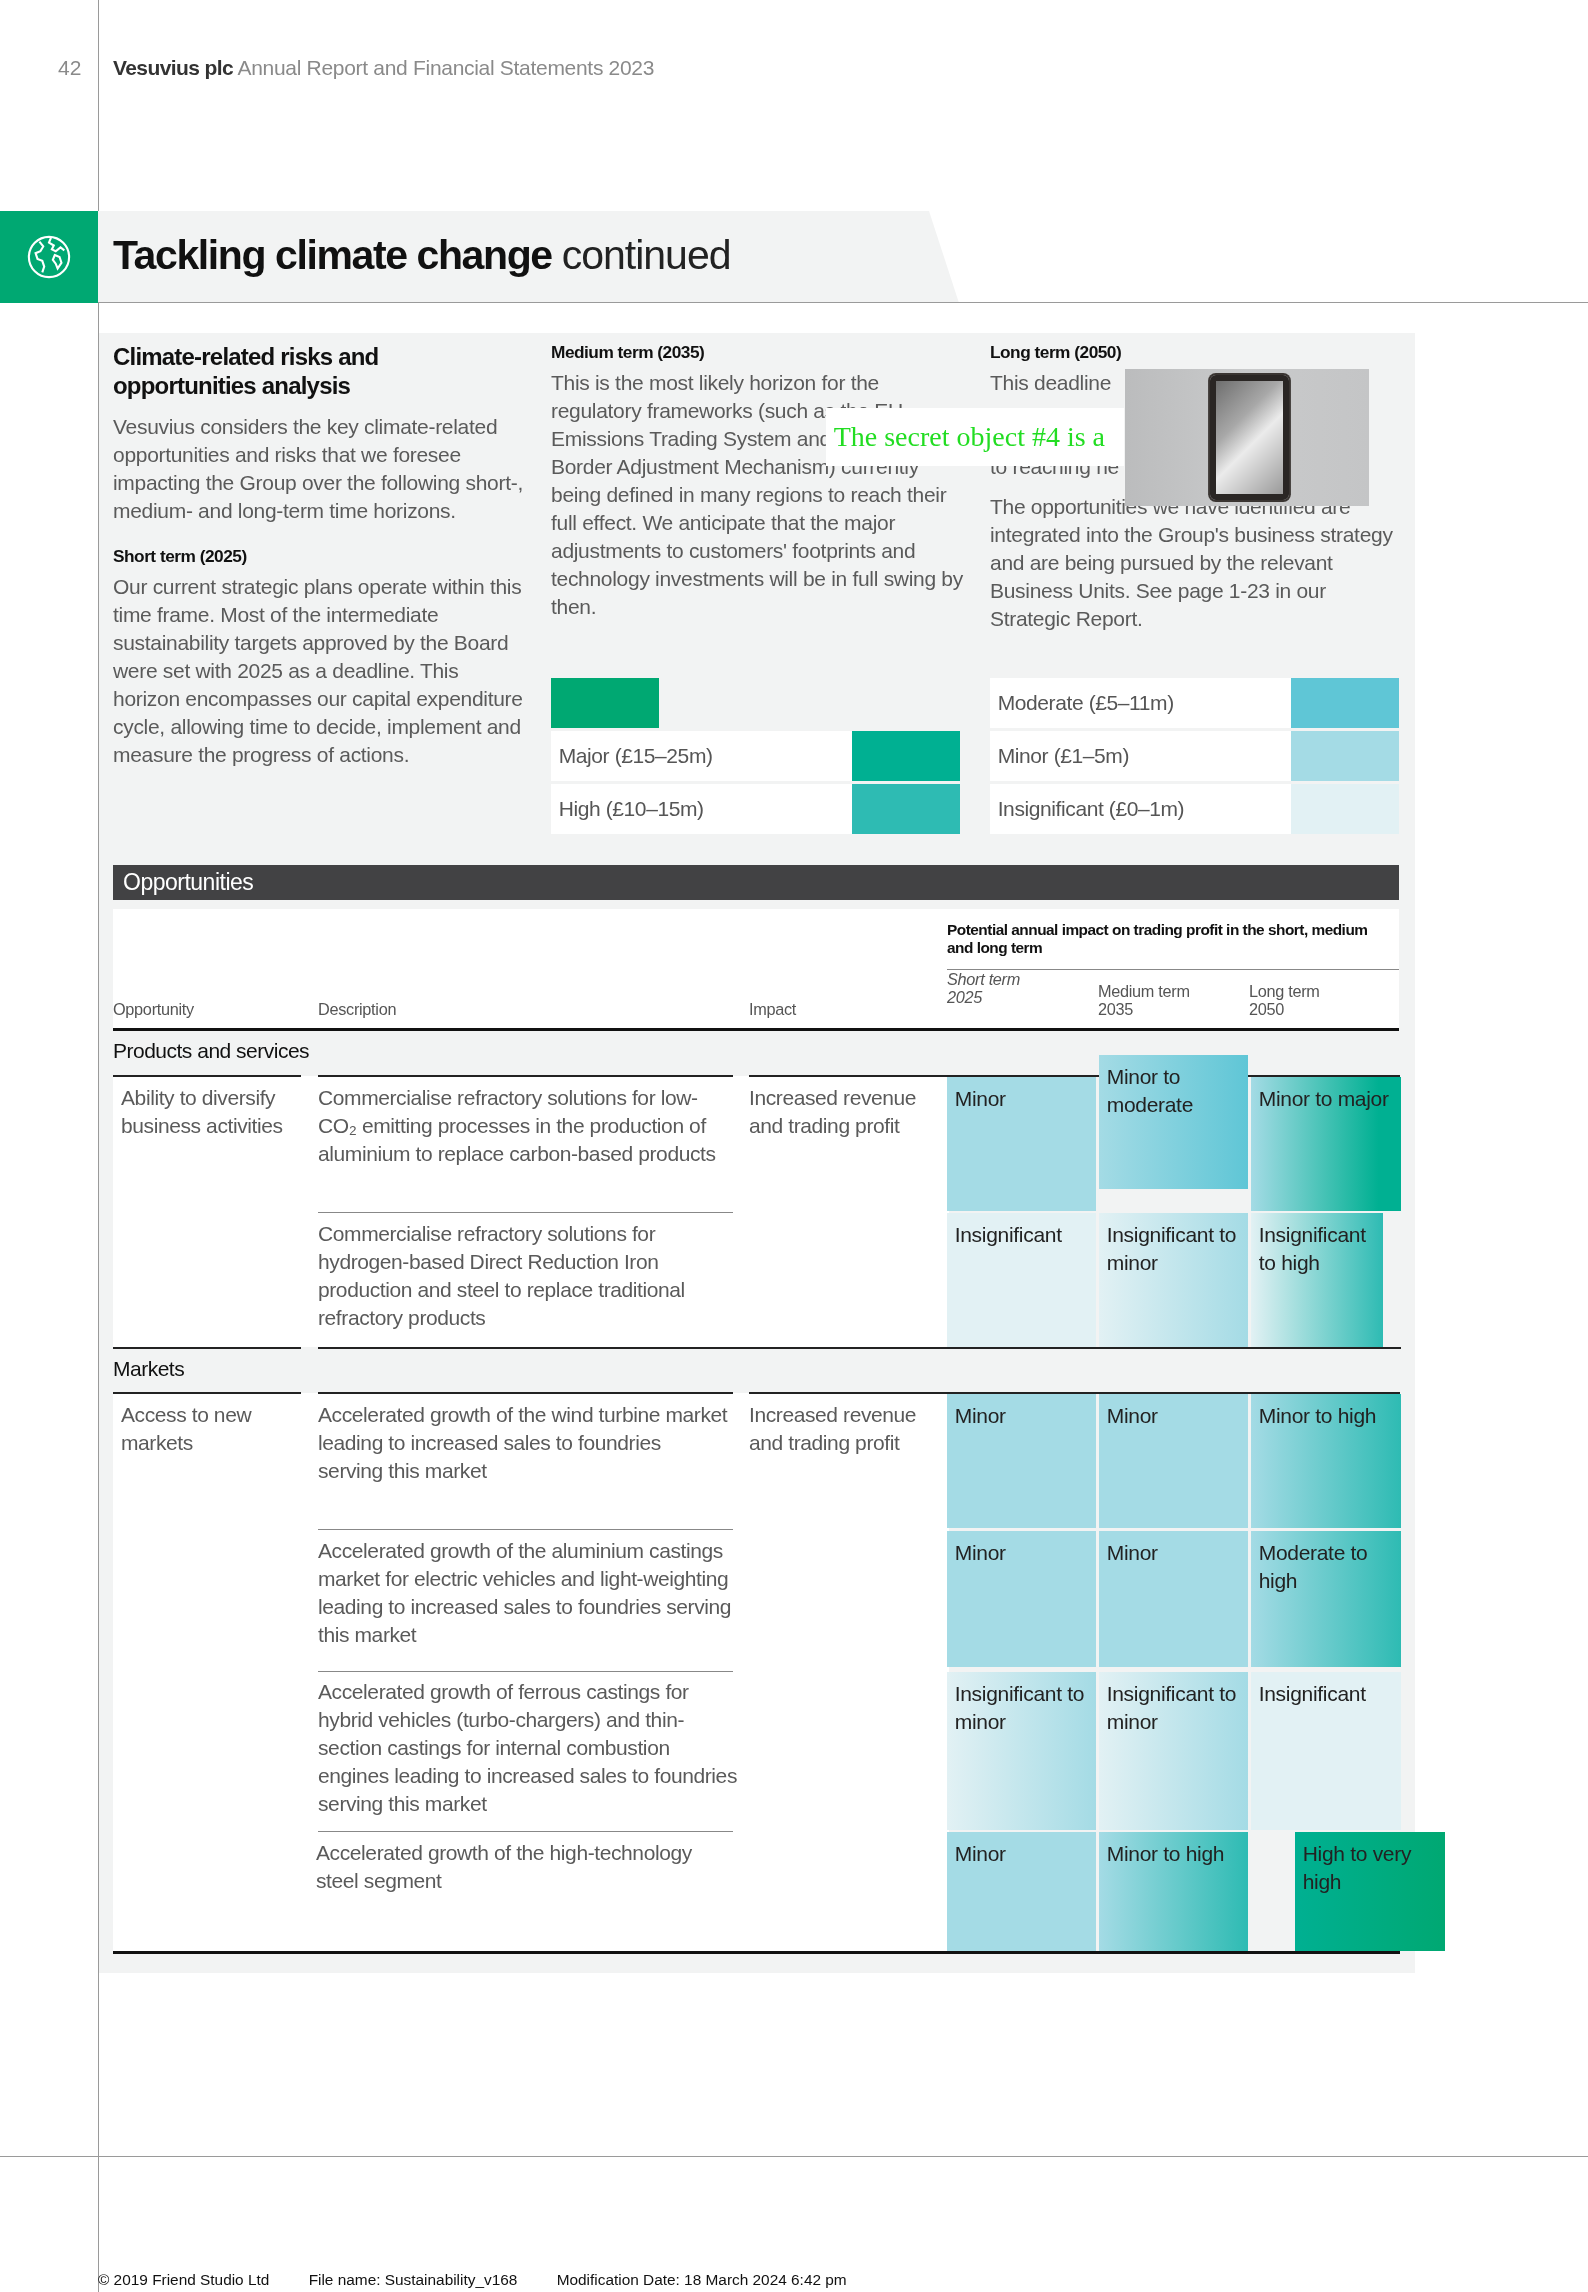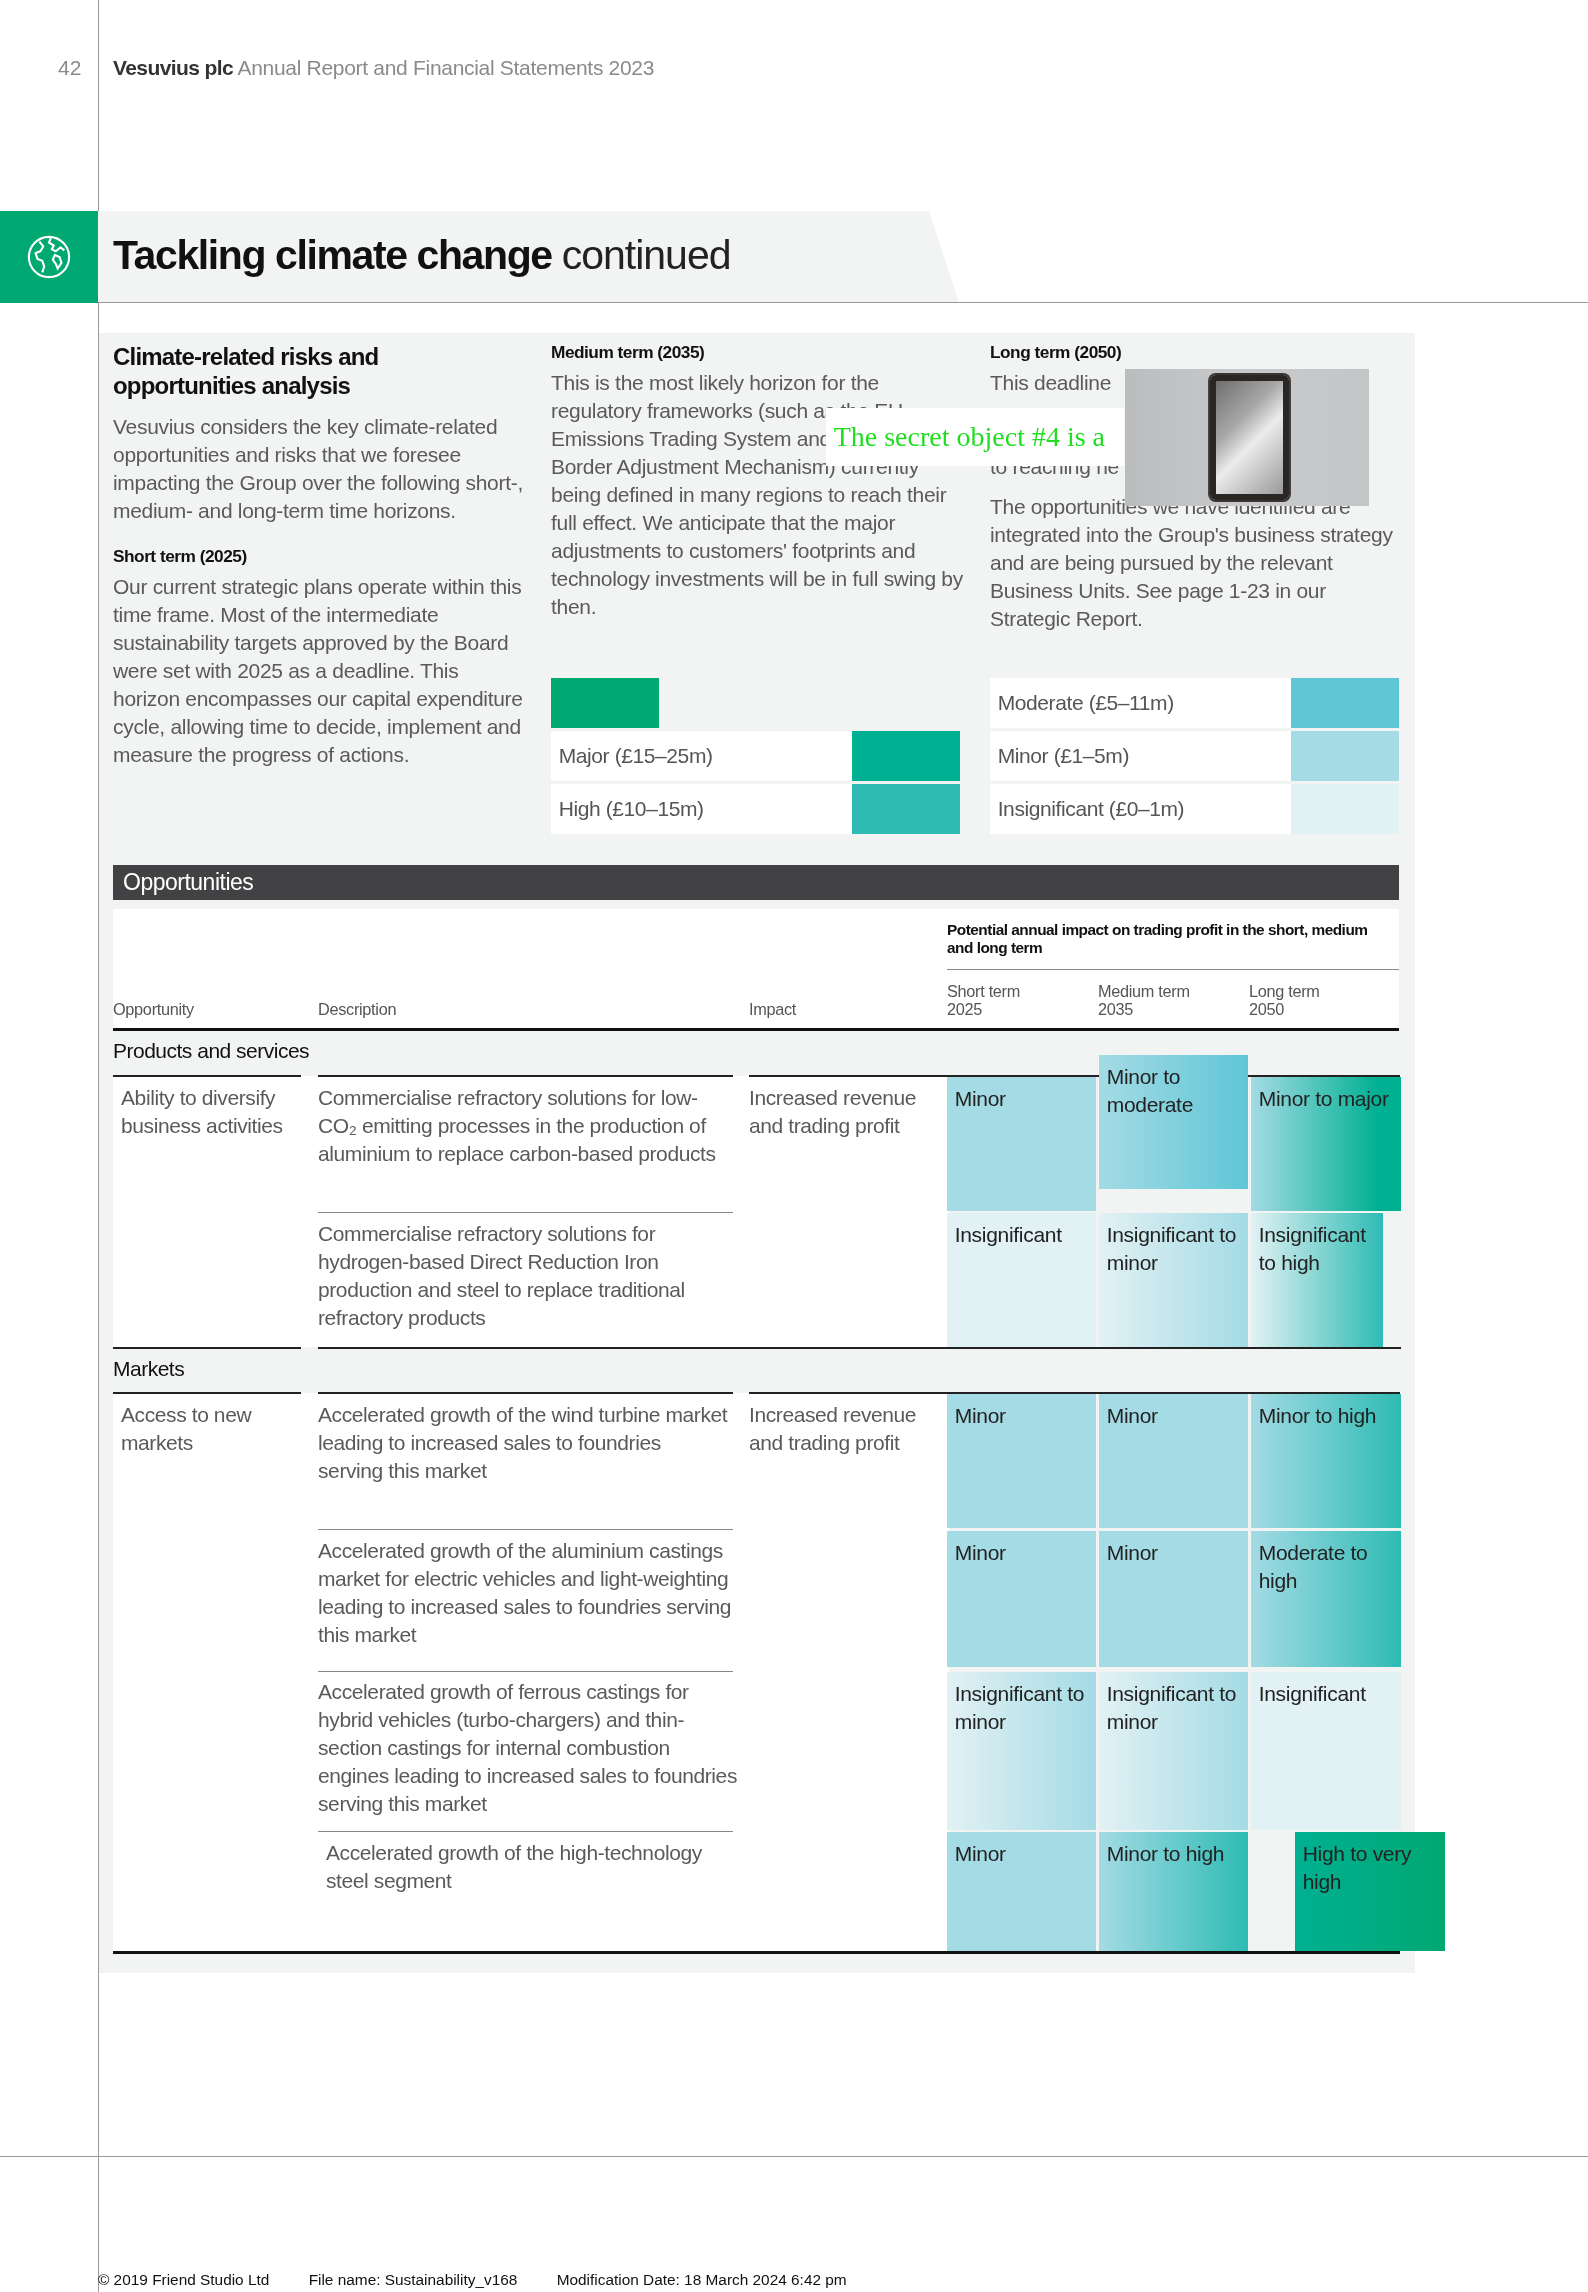--- a/index.html
+++ b/index.html
@@ -142,21 +142,21 @@
 </div>
 
 <div class="opp-bar">Opportunities</div>
 
 <div class="thead">
   <div class="potential">Potential annual impact on trading profit in the short, medium and long term</div>
   <div class="potrule"></div>
   <div class="th" style="left:0; top:91px;">Opportunity</div>
   <div class="th" style="left:205px; top:91px;">Description</div>
   <div class="th" style="left:636px; top:91px;">Impact</div>
-  <div class="th" style="left:834px; top:73px;">
+  <div class="th" style="left:834px; top:61px;font-style:italic;">
     <div>Short term</div>
     <div>2025</div>
   </div>
   <div class="th" style="left:985px; top:73px;">
     <div>Medium term</div>
     <div>2035</div>
   </div>
   <div class="th" style="left:1136px; top:73px;">
     <div>Long term</div>
     <div>2050</div>
@@ -198,21 +198,21 @@
 
 <div class="cell-text" style="left:121px; top:1401px; width:173px;">Access to new markets</div>
 <div class="cell-text" style="left:749px; top:1401px; width:192px;">Increased revenue and trading profit</div>
 
 <div class="cell-text" style="left:318px; top:1401px; width:413px;">Accelerated growth of the wind turbine market leading to increased sales to foundries serving this market</div>
 <div class="rule-light" style="left:318px; top:1529px; width:415px;"></div>
 <div class="cell-text" style="left:318px; top:1537px; width:423px;">Accelerated growth of the aluminium castings market for electric vehicles and light-weighting leading to increased sales to foundries serving this market</div>
 <div class="rule-light" style="left:318px; top:1671px; width:415px;"></div>
 <div class="cell-text" style="left:318px; top:1678px; width:423px;">Accelerated growth of ferrous castings for hybrid vehicles (turbo-chargers) and thin-section castings for internal combustion engines leading to increased sales to foundries serving this market</div>
 <div class="rule-light" style="left:318px; top:1831px; width:415px;"></div>
-<div class="cell-text" style="left:326px; top:1839px; width:423px;">Accelerated growth of the high-technology steel segment</div>
+<div class="cell-text" style="left:316px; top:1839px; width:423px;">Accelerated growth of the high-technology steel segment</div>
 
 <div class="impact-cell" style="left:947px; top:1394px; width:149px; height:134px; background:#a4dbe5;">Minor</div>
 <div class="impact-cell" style="left:1099px; top:1394px; width:149px; height:134px; background:#a4dbe5;">Minor</div>
 <div class="impact-cell" style="left:1251px; top:1394px; width:150px; height:134px; background:linear-gradient(90deg,#a4dbe5,#2ebbb3);">Minor to high</div>
 
 <div class="impact-cell" style="left:947px; top:1531px; width:149px; height:136px; background:#a4dbe5;">Minor</div>
 <div class="impact-cell" style="left:1099px; top:1531px; width:149px; height:136px; background:#a4dbe5;">Minor</div>
 <div class="impact-cell" style="left:1251px; top:1531px; width:150px; height:136px; background:linear-gradient(90deg,#a4dbe5,#2ebbb3);">Moderate to high</div>
 
 <div class="impact-cell" style="left:947px; top:1672px; width:149px; height:158px; background:linear-gradient(90deg,#e2f1f4,#a4dbe5);">Insignificant to minor</div>

